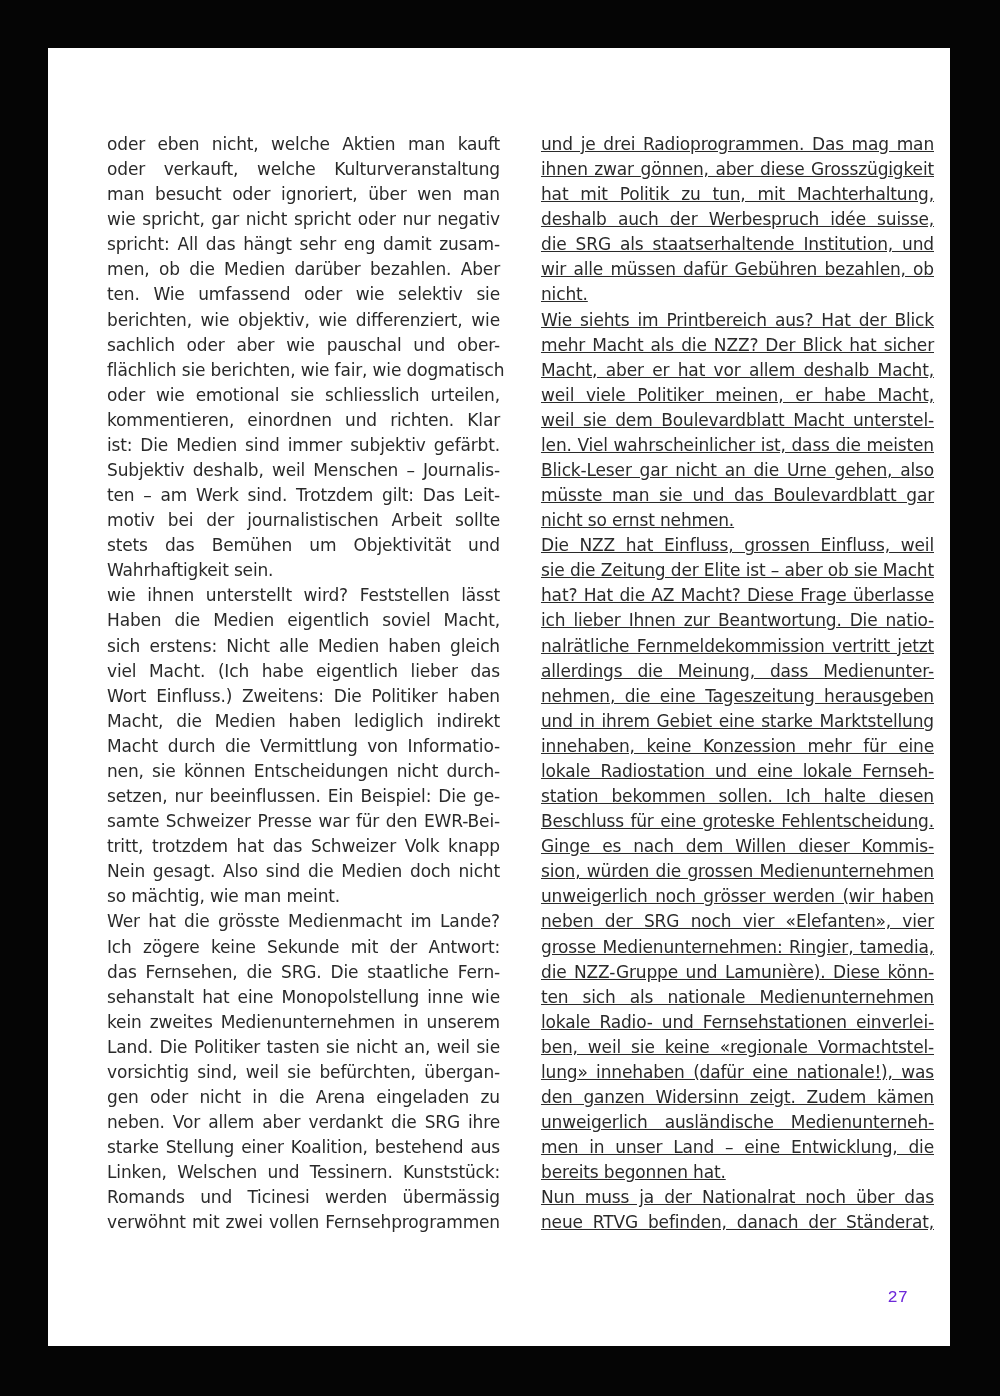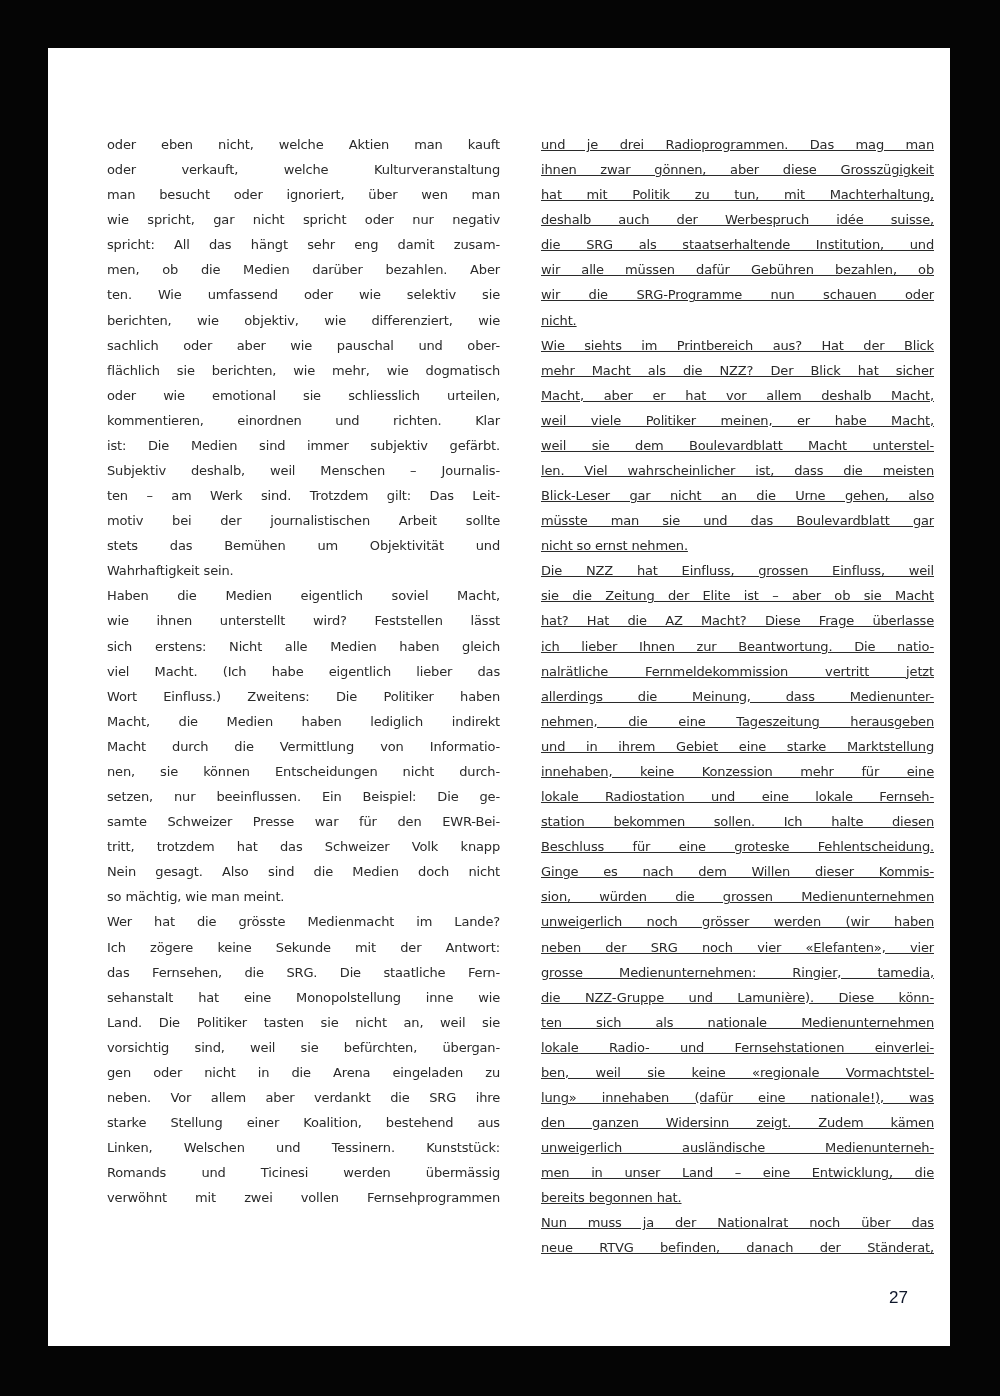--- a/index.html
+++ b/index.html
@@ -13,101 +13,101 @@
     position: absolute;
     left: 48px; top: 48px;
     width: 902px; height: 1298px;
     background: #ffffff;
   }
   .col {
     position: absolute;
     top: 84px;
     width: 393px;
     font-family: "DejaVu Sans", sans-serif;
-    font-size: 13px;
+    font-size: 17px;
     line-height: 25.08px;
     color: #2a2a2a;
     letter-spacing: -0.15px;
   }
   .col-left { left: 59px; }
   .col-right { left: 493px; text-decoration: underline; }
   .line {
     display: block;
     white-space: nowrap;
     text-align: justify;
     text-align-last: justify;
     height: 25.08px;
   }
   .line.last { text-align-last: left; }
   .page-number {
     position: absolute;
     right: 42px;
     top: 1240px;
-    font-family: Liberation Sans, sans-serif;
+    font-family: Liberation Mono, monospace;
     font-size: 17px;
-    color: #0f172a;
+    color: #6d28d9;
   }
 </style>
 </head>
 <body>
 
 <div class="page">
   <div class="col col-left" id="col0">
       <span class="line">oder eben nicht, welche Aktien man kauft</span>
       <span class="line">oder verkauft, welche Kulturveranstaltung</span>
       <span class="line">man besucht oder ignoriert, über wen man</span>
       <span class="line">wie spricht, gar nicht spricht oder nur negativ</span>
       <span class="line">spricht: All das hängt sehr eng damit zusam-</span>
       <span class="line">men, ob die Medien darüber bezahlen. Aber</span>
       <span class="line">ten. Wie umfassend oder wie selektiv sie</span>
       <span class="line">berichten, wie objektiv, wie differenziert, wie</span>
       <span class="line">sachlich oder aber wie pauschal und ober-</span>
-      <span class="line">flächlich sie berichten, wie mehr, wie dogmatisch</span>
+      <span class="line">flächlich sie berichten, wie fair, wie dogmatisch</span>
       <span class="line">oder wie emotional sie schliesslich urteilen,</span>
       <span class="line">kommentieren, einordnen und richten. Klar</span>
       <span class="line">ist: Die Medien sind immer subjektiv gefärbt.</span>
       <span class="line">Subjektiv deshalb, weil Menschen – Journalis-</span>
       <span class="line">ten – am Werk sind. Trotzdem gilt: Das  Leit-</span>
       <span class="line">motiv bei der journalistischen Arbeit sollte</span>
       <span class="line">stets das Bemühen um Objektivität und</span>
       <span class="line last">Wahrhaftigkeit sein.</span>
+      <span class="line">wie ihnen unterstellt wird? Feststellen lässt</span>
       <span class="line">Haben die Medien eigentlich soviel Macht,</span>
-      <span class="line">wie ihnen unterstellt wird? Feststellen lässt</span>
       <span class="line">sich erstens: Nicht alle Medien haben gleich</span>
       <span class="line">viel Macht. (Ich habe eigentlich lieber das</span>
       <span class="line">Wort Einfluss.) Zweitens: Die Politiker haben</span>
       <span class="line">Macht, die Medien haben lediglich indirekt</span>
       <span class="line">Macht durch die Vermittlung von Informatio-</span>
       <span class="line">nen, sie können Entscheidungen nicht durch-</span>
       <span class="line">setzen, nur beeinflussen. Ein Beispiel: Die ge-</span>
       <span class="line">samte Schweizer Presse war für den EWR-Bei-</span>
       <span class="line">tritt, trotzdem hat das Schweizer Volk knapp</span>
       <span class="line">Nein gesagt. Also sind die Medien doch nicht</span>
       <span class="line last">so mächtig, wie man meint.</span>
       <span class="line">Wer hat die grösste Medienmacht im Lande?</span>
       <span class="line">Ich zögere keine Sekunde mit der Antwort:</span>
       <span class="line">das Fernsehen, die SRG. Die staatliche Fern-</span>
       <span class="line">sehanstalt hat eine Monopolstellung inne wie</span>
+      <span class="line">kein zweites Medienunternehmen in unserem</span>
       <span class="line">Land. Die Politiker tasten sie nicht an, weil sie</span>
       <span class="line">vorsichtig sind, weil sie befürchten, übergan-</span>
       <span class="line">gen oder nicht in die Arena eingeladen zu</span>
       <span class="line">neben. Vor allem aber verdankt die SRG ihre</span>
       <span class="line">starke Stellung einer Koalition, bestehend aus</span>
       <span class="line">Linken, Welschen und Tessinern. Kunststück:</span>
       <span class="line">Romands und Ticinesi werden übermässig</span>
       <span class="line">verwöhnt mit zwei vollen Fernsehprogrammen</span>
     </div>
   <div class="col col-right" id="col1">
       <span class="line">und je drei Radioprogrammen. Das mag man</span>
       <span class="line">ihnen zwar gönnen, aber diese Grosszügigkeit</span>
       <span class="line">hat mit Politik zu tun, mit Machterhaltung,</span>
       <span class="line">deshalb auch der Werbespruch idée suisse,</span>
       <span class="line">die SRG als staatserhaltende Institution, und</span>
       <span class="line">wir alle müssen dafür Gebühren bezahlen, ob</span>
-      <span class="line">wir die SRG-Programme nun schauen oder</span>
       <span class="line last">nicht.</span>
       <span class="line">Wie siehts im Printbereich aus? Hat der Blick</span>
       <span class="line">mehr Macht als die NZZ? Der Blick hat sicher</span>
       <span class="line">Macht, aber er hat vor allem deshalb Macht,</span>
       <span class="line">weil viele Politiker meinen, er habe Macht,</span>
       <span class="line">weil sie dem Boulevardblatt Macht unterstel-</span>
       <span class="line">len. Viel wahrscheinlicher ist, dass die meisten</span>
       <span class="line">Blick-Leser gar nicht an die Urne gehen, also</span>
       <span class="line">müsste man sie und das Boulevardblatt gar</span>
       <span class="line last">nicht so ernst nehmen.</span>

